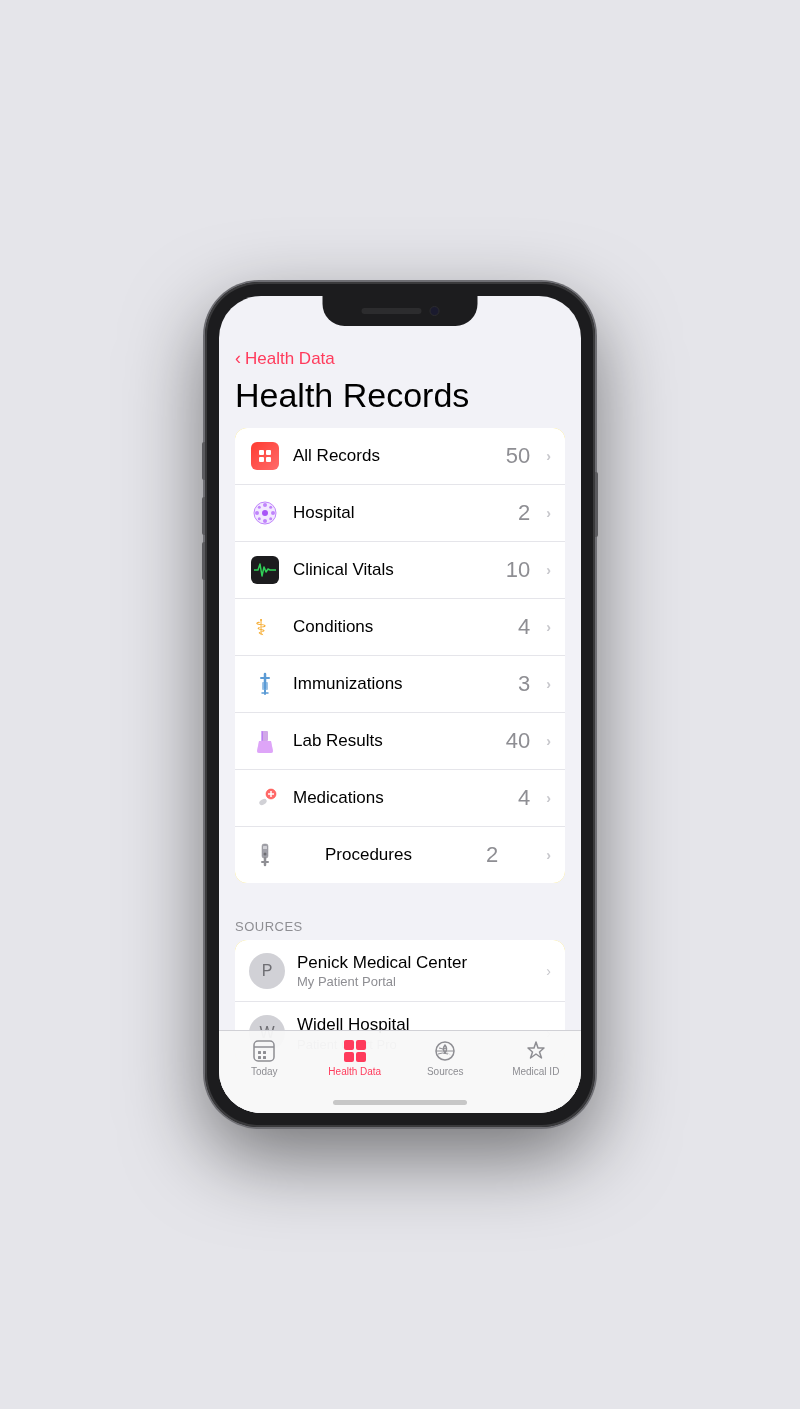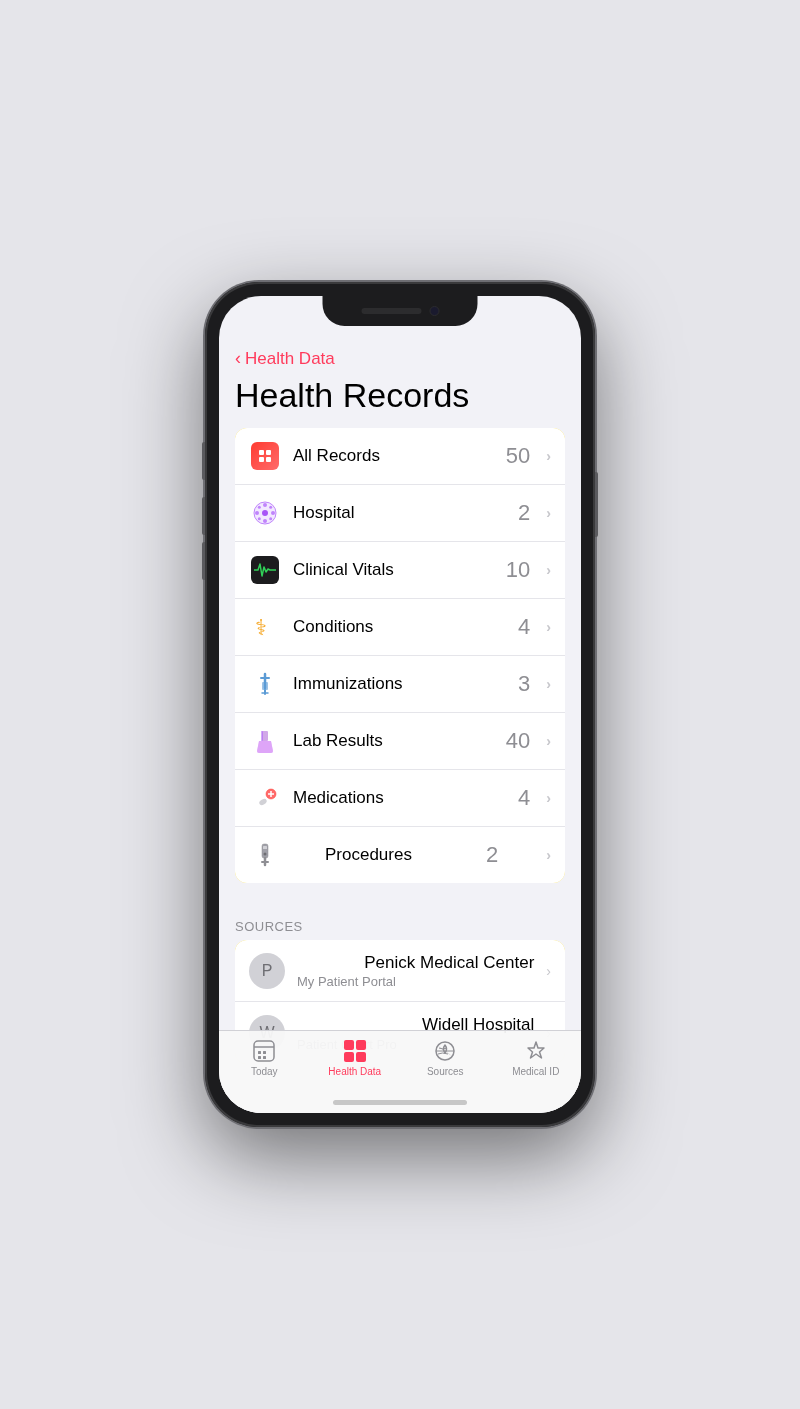--- a/index.html
+++ b/index.html
@@ -289,21 +289,20 @@
       color: #6e6e73;
       flex-shrink: 0;
     }
     .source-text {
       flex: 1;
     }
     .source-name {
       font-size: 17px;
       color: #000;
       line-height: 1.3;
-      text-align: right;
     }
     .source-subtitle {
       font-size: 13px;
       color: #8e8e93;
     }
     .source-chevron {
       color: #c7c7cc;
       font-size: 14px;
     }
     

